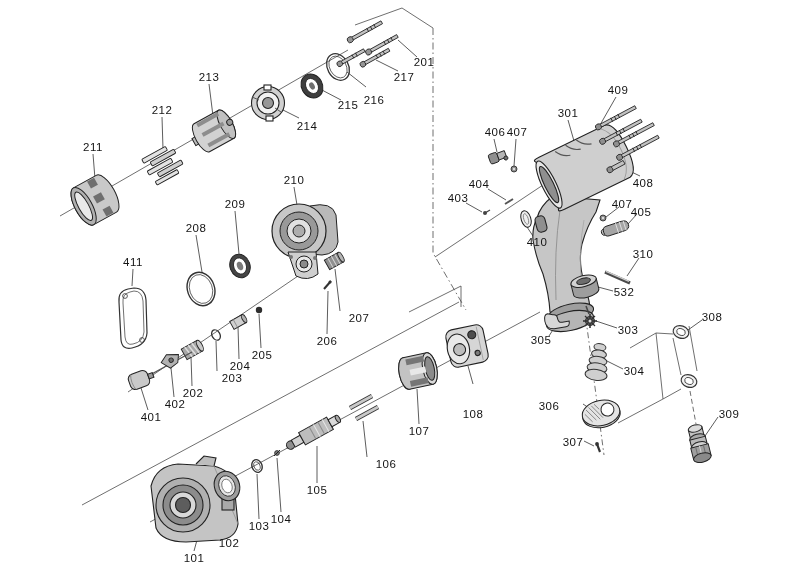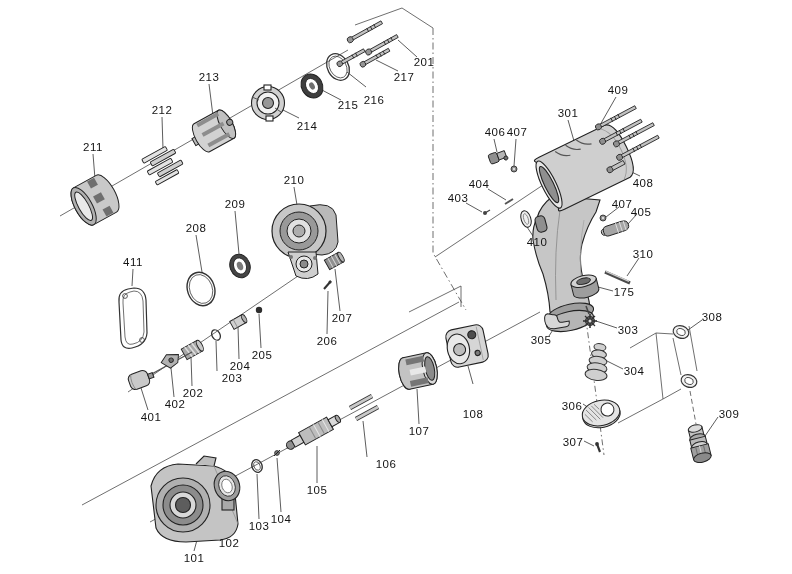--- a/index.html
+++ b/index.html
@@ -461,38 +461,38 @@
   <div class="lbl" style="left:386px;top:464px">106</div>
   <div class="lbl" style="left:419px;top:431px">107</div>
   <div class="lbl" style="left:473px;top:414px">108</div>
 
   <div class="lbl" style="left:424px;top:62px">201</div>
   <div class="lbl" style="left:193px;top:393px">202</div>
   <div class="lbl" style="left:232px;top:378px">203</div>
   <div class="lbl" style="left:240px;top:366px">204</div>
   <div class="lbl" style="left:262px;top:355px">205</div>
   <div class="lbl" style="left:327px;top:341px">206</div>
-  <div class="lbl" style="left:342px;top:318px">207</div>
+  <div class="lbl" style="left:359px;top:318px">207</div>
   <div class="lbl" style="left:196px;top:228px">208</div>
   <div class="lbl" style="left:235px;top:204px">209</div>
   <div class="lbl" style="left:294px;top:180px">210</div>
   <div class="lbl" style="left:93px;top:147px">211</div>
   <div class="lbl" style="left:162px;top:110px">212</div>
   <div class="lbl" style="left:209px;top:77px">213</div>
   <div class="lbl" style="left:307px;top:126px">214</div>
   <div class="lbl" style="left:348px;top:105px">215</div>
   <div class="lbl" style="left:374px;top:100px">216</div>
   <div class="lbl" style="left:404px;top:77px">217</div>
 
   <div class="lbl" style="left:568px;top:113px">301</div>
-  <div class="lbl" style="left:624px;top:292px">175</div>
+  <div class="lbl" style="left:624px;top:292px">532</div>
   <div class="lbl" style="left:628px;top:330px">303</div>
   <div class="lbl" style="left:634px;top:371px">304</div>
   <div class="lbl" style="left:541px;top:340px">305</div>
-  <div class="lbl" style="left:572px;top:406px">306</div>
+  <div class="lbl" style="left:549px;top:406px">306</div>
   <div class="lbl" style="left:573px;top:442px">307</div>
   <div class="lbl" style="left:712px;top:317px">308</div>
   <div class="lbl" style="left:729px;top:414px">309</div>
   <div class="lbl" style="left:643px;top:254px">310</div>
 
   <div class="lbl" style="left:151px;top:417px">401</div>
   <div class="lbl" style="left:175px;top:404px">402</div>
   <div class="lbl" style="left:458px;top:198px">403</div>
   <div class="lbl" style="left:479px;top:184px">404</div>
   <div class="lbl" style="left:641px;top:212px">405</div>

